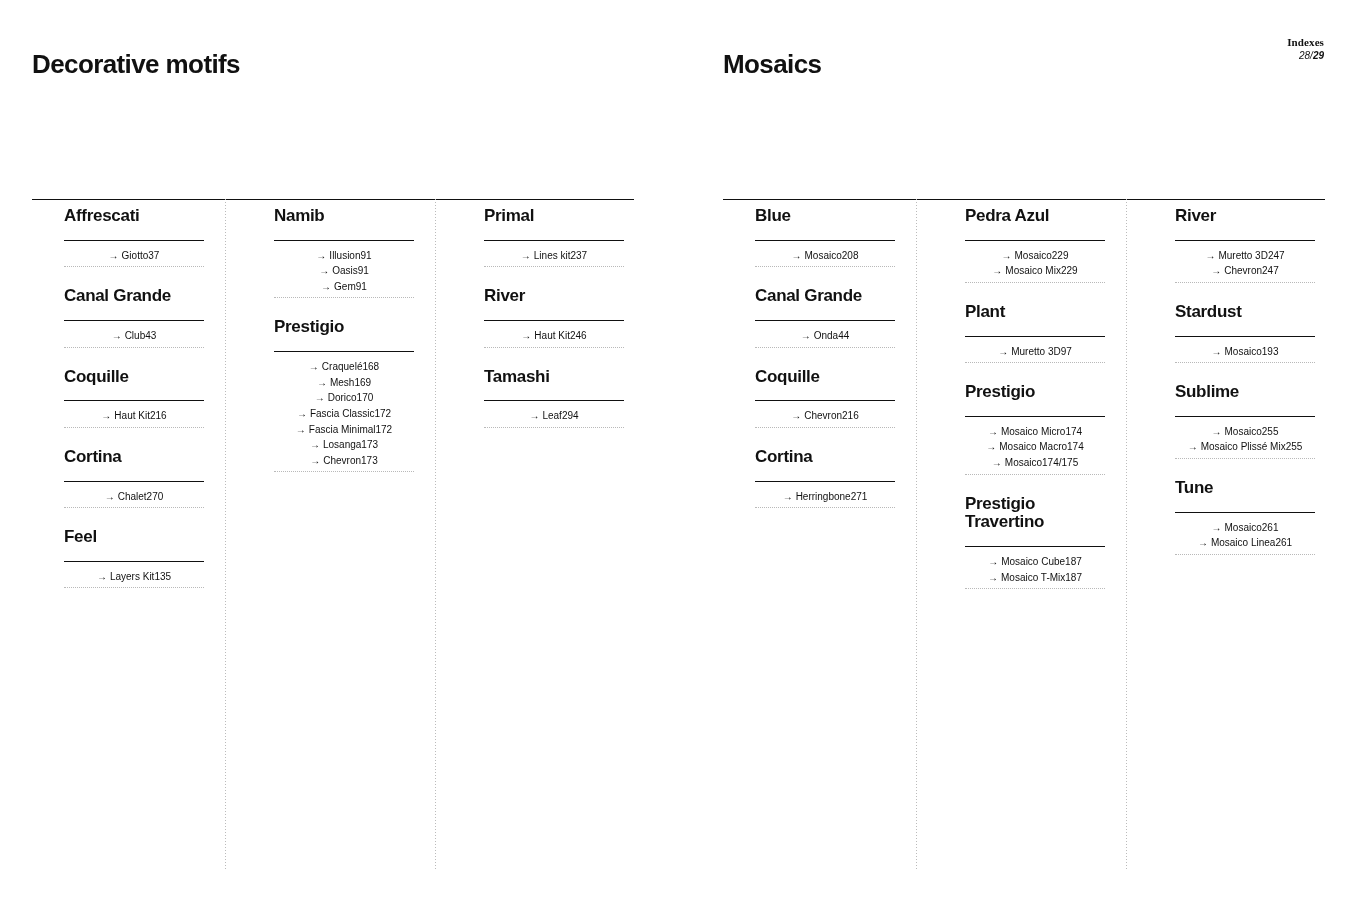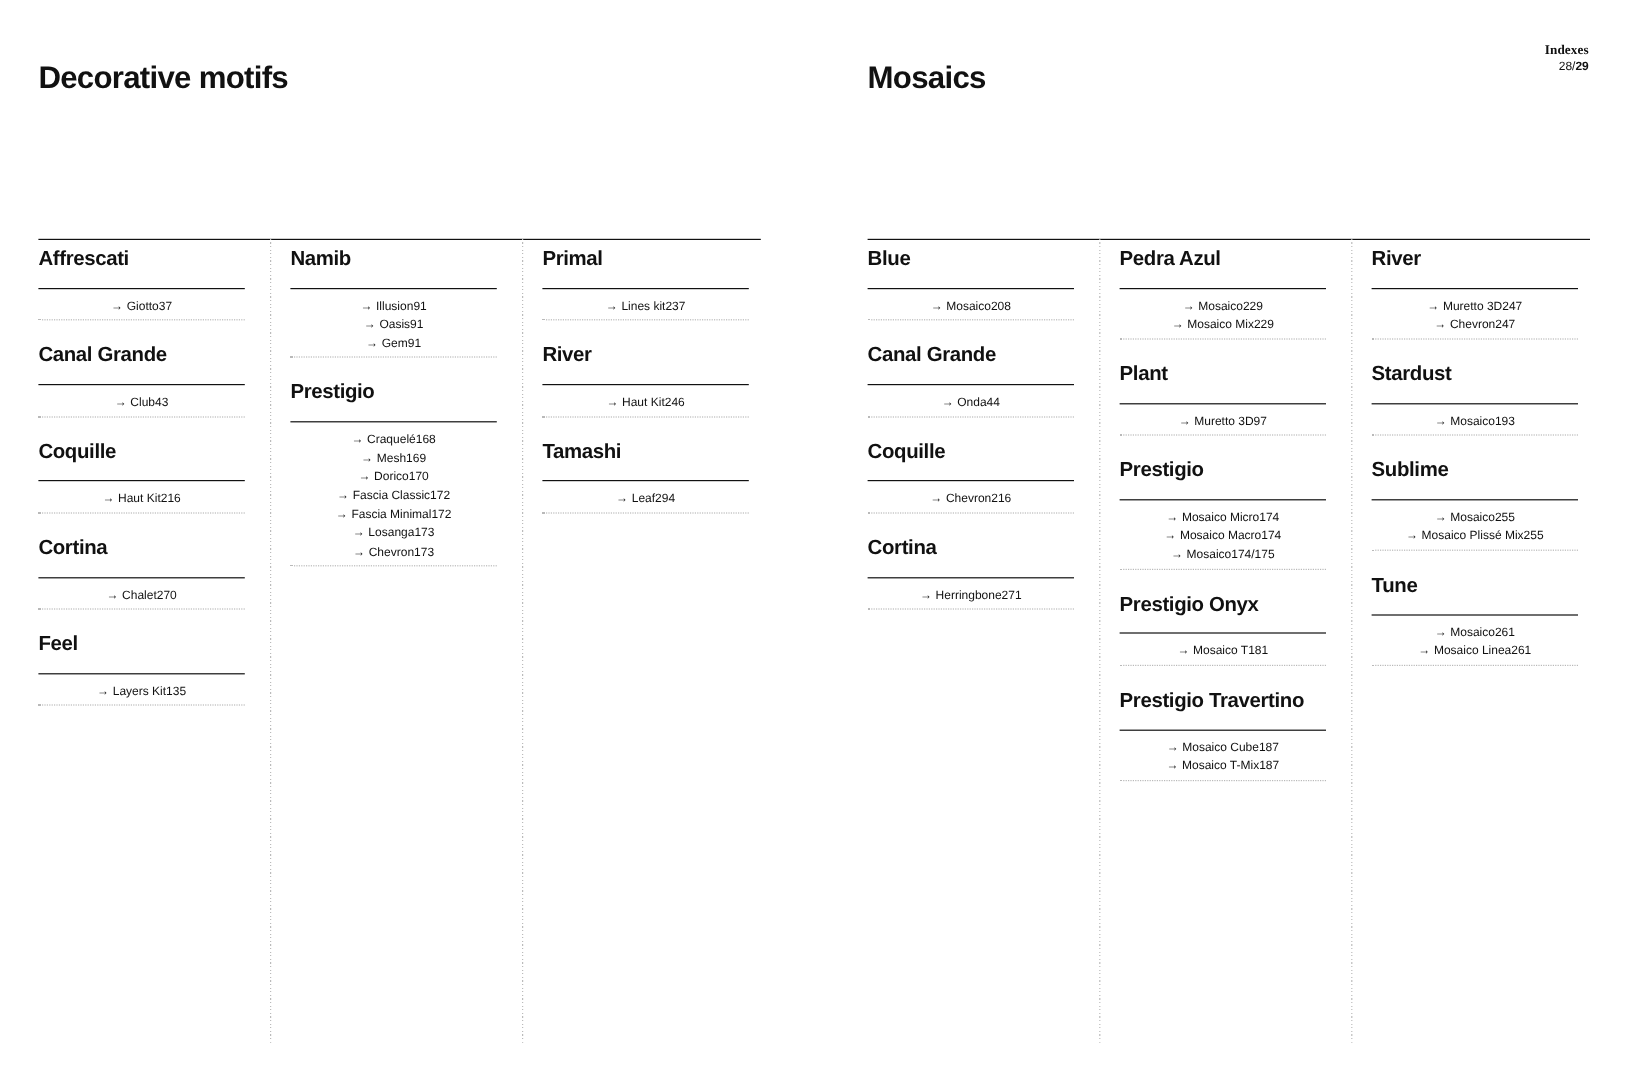--- a/index.html
+++ b/index.html
@@ -40,20 +40,21 @@
     font-weight: 700;
     letter-spacing: 0.1px;
     display: block;
     font-family: Liberation Serif, serif;
   }
   .indexes .idx-pages {
     font-size: 10px;
     font-weight: 400;
     display: block;
     color: #111;
+    font-style: italic;
   }
   .indexes .idx-pages b { font-weight: 700; }
 
   
   .columns {
     position: absolute;
     top: 199px;
     left: 0;
     width: 1356px;
     height: 670px;
@@ -86,21 +87,21 @@
   .top-rule {
     position: absolute;
     height: 1px;
     background: #111;
     top: 199px;
   }
   #rule-left  { left: 32px;  width: 602px; }
   #rule-right { left: 723px; width: 602px; }
 
   
-  .group { margin-bottom: 20px; }
+  .group { margin-bottom: 20px; margin-left: 32px; }
   .group.first { margin-top: 8px; }
   .group-title {
     font-size: 17px;
     font-weight: 700;
     letter-spacing: -0.3px;
     line-height: 1.1;
     margin: 0 0 14px 0;
     color: #111;
   }
   .group-rule {
@@ -371,30 +372,20 @@
               <span class="ename"><span class="arrow">→</span><span>Mosaico Macro</span></span>
               <span class="epage">174</span>
             </div>
             <div class="entry">
               <span class="ename"><span class="arrow">→</span><span>Mosaico</span></span>
               <span class="epage">174/175</span>
             </div>
           </div>
         </div>
         <div class="group">
-          <div class="group-title">Prestigio Onyx</div>
-          <div class="group-rule"></div>
-          <div class="entries entries-dotted">
-            <div class="entry">
-              <span class="ename"><span class="arrow">→</span><span>Mosaico T</span></span>
-              <span class="epage">181</span>
-            </div>
-          </div>
-        </div>
-        <div class="group">
           <div class="group-title">Prestigio Travertino</div>
           <div class="group-rule"></div>
           <div class="entries entries-dotted">
             <div class="entry">
               <span class="ename"><span class="arrow">→</span><span>Mosaico Cube</span></span>
               <span class="epage">187</span>
             </div>
             <div class="entry">
               <span class="ename"><span class="arrow">→</span><span>Mosaico T-Mix</span></span>
               <span class="epage">187</span>

